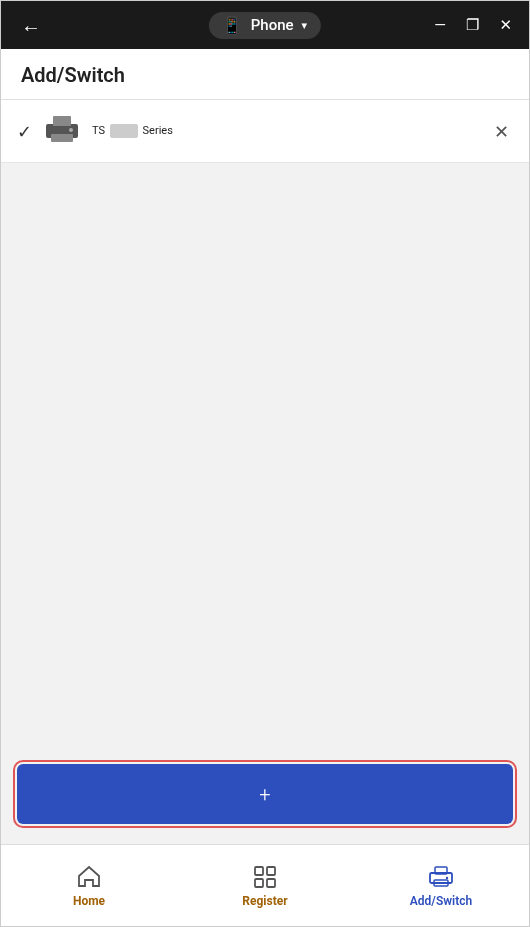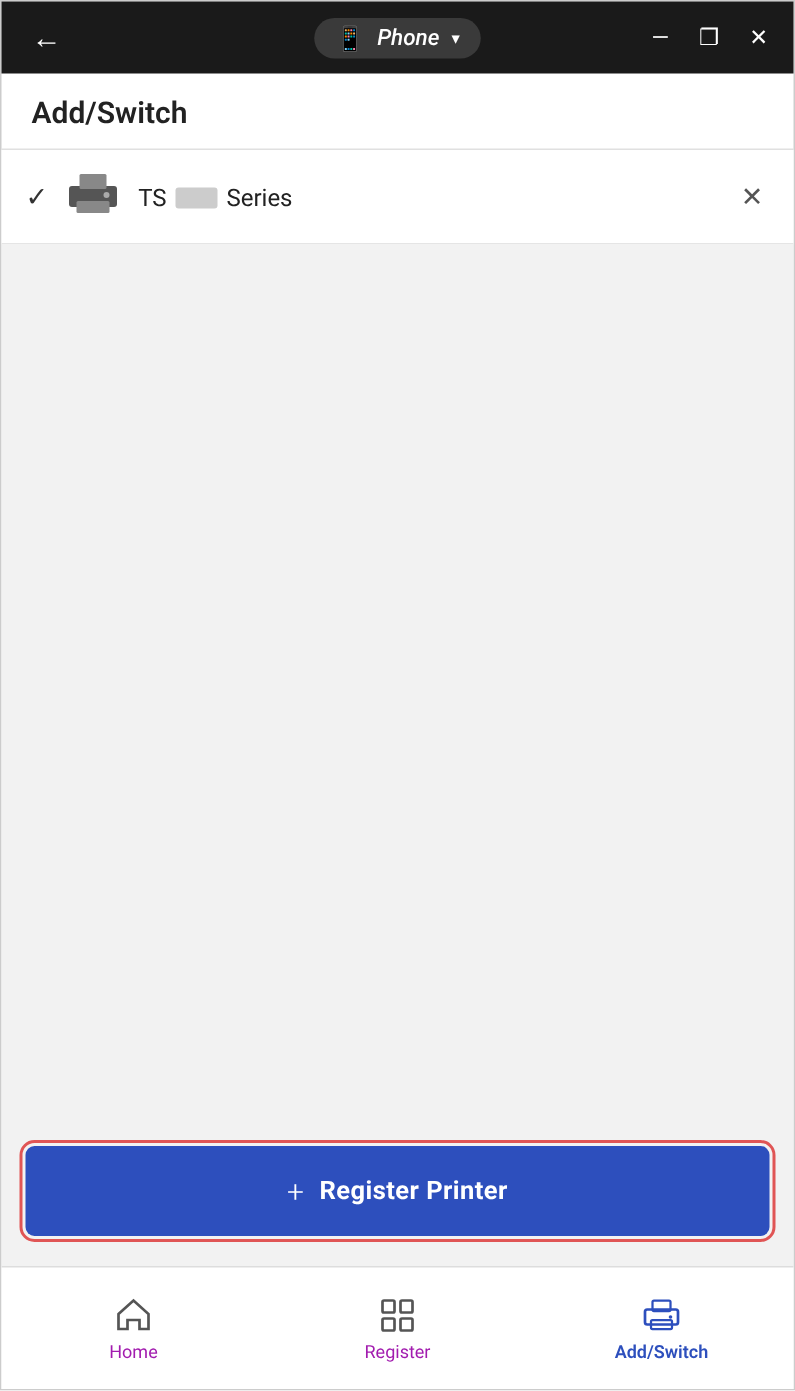--- a/index.html
+++ b/index.html
@@ -62,21 +62,20 @@
 
     .phone-icon-title {
       color: #fff;
       font-size: 16px;
     }
 
     .title-bar-label {
       color: #fff;
       font-size: 15px;
       font-weight: 500;
-      font-style: italic;
     }
 
     .chevron-down {
       color: #fff;
       font-size: 11px;
     }
 
     .title-bar-right {
       display: flex;
       align-items: center;
@@ -124,21 +123,21 @@
       flex-shrink: 0;
     }
 
     .printer-svg {
       width: 36px;
       height: 30px;
     }
 
     .printer-name {
       flex: 1;
-      font-size: 16px;
+      font-size: 11px;
       color: #222;
       font-weight: 400;
     }
 
     .redacted-box {
       display: inline-block;
       background: #ccc;
       width: 28px;
       height: 14px;
       border-radius: 2px;
@@ -206,22 +205,22 @@
       flex-direction: column;
       align-items: center;
       justify-content: center;
       gap: 4px;
       cursor: pointer;
       padding: 8px 0;
     }
 
     .nav-label {
       font-size: 12px;
-      color: #a21caf;
-      font-weight: 400;
+      color: #a16207;
+      font-weight: 700;
     }
 
     .nav-label.active {
       color: #2d4fbd;
       font-weight: 600;
     }
 
     
     .nav-svg {
       width: 26px;
@@ -269,21 +268,20 @@
     </div>
     <span class="printer-name">
       <span>TS</span>&nbsp;<span class="redacted-box"></span>&nbsp;<span>Series</span>
     </span>
     <span class="close-btn">✕</span>
   </div>
 
   <div class="content-area">
     <button class="register-btn">
       <span class="plus-icon">+</span>
-      <span>Register Printer</span>
     </button>
   </div>
 
   <div class="bottom-nav">
 
     <div class="nav-item">
       <svg class="nav-svg" viewBox="0 0 26 26" fill="none" xmlns="http://www.w3.org/2000/svg">
         <path d="M3 12L13 3L23 12V22H17V16H9V22H3V12Z" stroke="#555" stroke-width="1.8" fill="none"></path>
       </svg>
       <span class="nav-label">Home</span>

